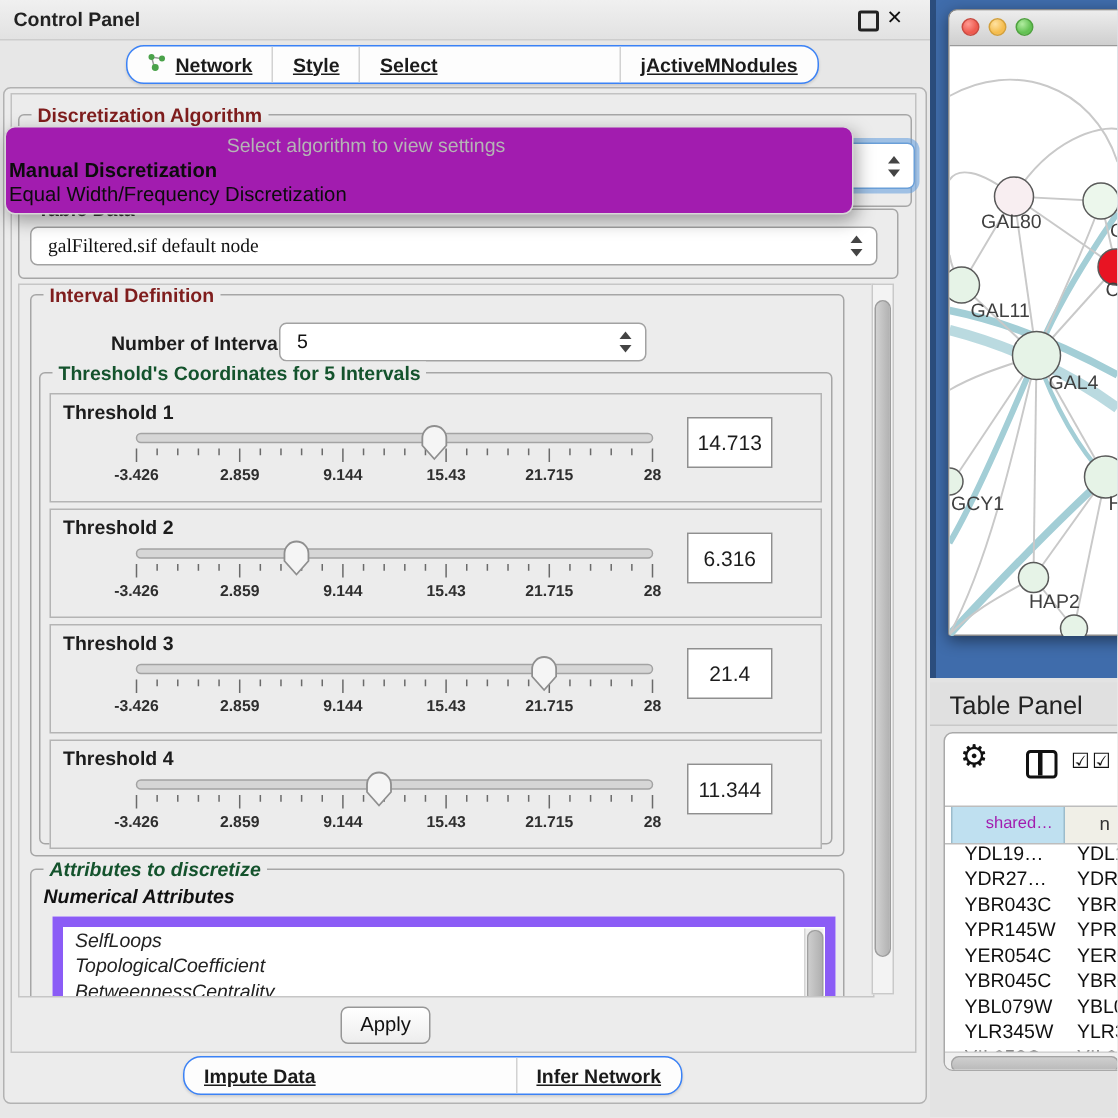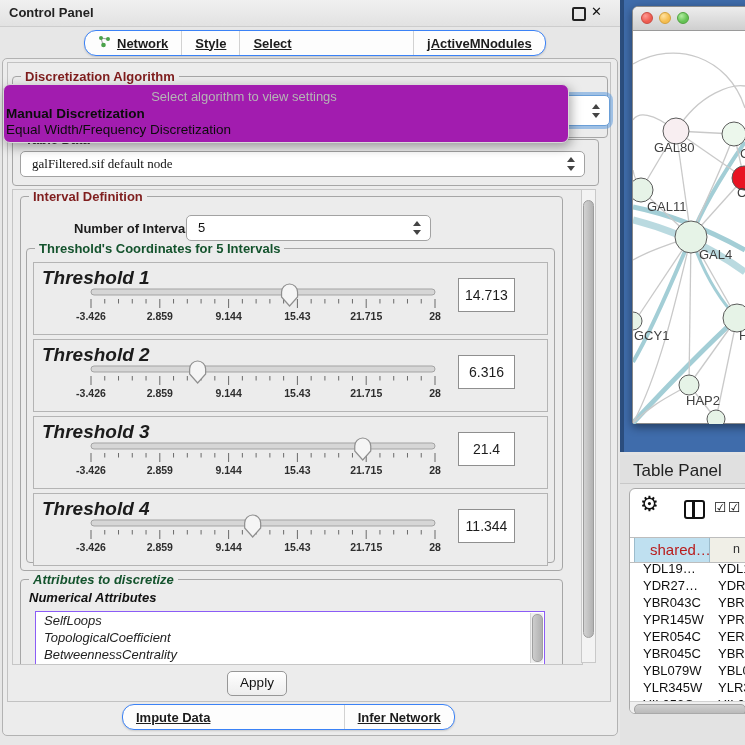--- a/index.html
+++ b/index.html
@@ -58,28 +58,28 @@
   #viewport{left:12px;top:189px;width:569px;height:474px;border:1px solid #c6c6c6;overflow:hidden;background:#ececec;}
   #vscroll{left:581px;top:189px;width:15px;height:474px;background:#f3f3f3;border:1px solid #c9c9c9;box-sizing:border-box;}
   #vscroll .thumb{position:absolute;left:1px;top:10px;width:11px;height:438px;border-radius:6px;
                   background:linear-gradient(90deg,#d2d2d2,#b2b2b2);border:1px solid #9d9d9d;box-sizing:border-box;}
 
   #noi-label{left:61px;top:26px;font-size:13px;font-weight:bold;line-height:26px;}
   #noi-combo{left:173px;top:25px;width:245px;height:26px;}
 
   #th-list{position:absolute;left:6px;top:13px;right:6px;}
   .th-panel{position:relative;height:71px;margin-bottom:4px;border:1px solid #b4b4b4;background:#ececec;}
-  .th-label{position:absolute;left:8px;top:4px;font-size:19px;font-weight:bold;font-style:italic;}
+  .th-label{position:absolute;left:8px;top:4px;font-size:13px;font-weight:bold;}
   .th-slider{position:absolute;left:40px;top:20px;}
   .tick-text{font-size:10.5px;font-weight:600;fill:#2e2e2e;font-family:"Liberation Sans",sans-serif;}
   .th-value{position:absolute;left:424px;top:15px;width:55px;height:32px;background:#fff;border:1px solid #8f8f8f;
             font-size:14px;text-align:center;line-height:32px;}
 
   #attr-sub{position:absolute;left:8px;top:10px;font-size:13px;font-weight:bold;color:#111;}
-  #attr-list{position:absolute;left:14px;top:31px;width:508px;height:52px;background:#fff;border:1px solid #8b5cf6;overflow:hidden;}
+  #attr-list{position:absolute;left:14px;top:31px;width:508px;height:52px;background:#fff;border:7px solid #8b5cf6;overflow:hidden;}
   .attr-item{font-size:13px;color:#222;line-height:17px;padding-left:8px;white-space:nowrap;}
   #attr-scroll{position:absolute;right:1px;top:1px;width:12px;height:50px;background:#efefef;border-left:1px solid #d5d5d5;}
   #attr-scroll .thumb{position:absolute;left:1px;top:1px;width:9px;height:46px;border-radius:5px;
                       background:linear-gradient(90deg,#cdcdcd,#b0b0b0);border:1px solid #a0a0a0;}
 
   #apply-btn{left:227px;top:671px;width:58px;height:23px;background:linear-gradient(#ffffff,#ededed);
              border:1px solid #979797;border-radius:5px;font-size:13.5px;text-align:center;line-height:22px;color:#111;}
 
   
   #net-frame{left:620px;top:0;width:125px;height:452px;background:#3f6cab;border-left:4px solid #2b4d7d;box-sizing:border-box;}
@@ -99,21 +99,21 @@
   #right-lower{left:620px;top:452px;width:125px;height:293px;background:#e3e3e3;}
   #tp-bar{left:620px;top:455px;width:125px;height:28px;background:#e0e0e0;border-bottom:1px solid #c8c8c8;}
   #tp-bar .t{position:absolute;left:13px;top:6px;font-size:17px;color:#222;}
   #table-card{left:629px;top:488px;width:131px;height:226px;background:#fff;border:1px solid #a9a9a9;
               border-radius:6px;box-sizing:border-box;overflow:hidden;}
   .gear{position:absolute;left:10px;top:3px;font-size:21px;color:#111;}
   .split-icon{position:absolute;left:54px;top:11px;width:17px;height:15px;border:2.5px solid #111;border-radius:3px;}
   .split-icon:after{content:"";position:absolute;left:6px;top:0;bottom:0;width:2.5px;background:#111;}
   .chk{position:absolute;top:10px;font-size:14px;color:#111;}
   #thead{position:absolute;left:0;top:48px;right:0;height:24px;display:flex;border-top:1px solid #bdbdbd;border-bottom:1px solid #bdbdbd;}
-  .hc1{width:76px;background:#bfe0f0;border-right:1px solid #9cbccc;font-size:15px;color:#b91c1c;
+  .hc1{width:76px;background:#bfe0f0;border-right:1px solid #9cbccc;font-size:11px;color:#a21caf;
        text-align:center;line-height:23px;box-sizing:border-box;margin-left:4px;border-left:1px solid #9cbccc;padding-left:15px;}
   .hc2{flex:1;background:#f0efe7;font-size:12.5px;color:#333;line-height:23px;padding-left:23px;}
   #tbody{position:absolute;left:0;top:72px;right:0;height:141px;overflow:hidden;}
   .trow{display:flex;height:17px;font-size:13px;color:#101010;}
   .trow .c1{width:76px;padding-left:9px;margin-left:4px;box-sizing:border-box;white-space:nowrap;}
   .trow .c2{flex:1;padding-left:8px;white-space:nowrap;overflow:hidden;}
   #hscroll{position:absolute;left:0;right:0;top:212px;height:13px;background:#f0f0f0;border-top:1px solid #d2d2d2;}
   #hscroll .thumb{position:absolute;left:4px;top:2px;width:110px;height:9px;border-radius:5px;
                   background:linear-gradient(#cfcfcf,#b8b8b8);border:1px solid #a3a3a3;}
 </style>

